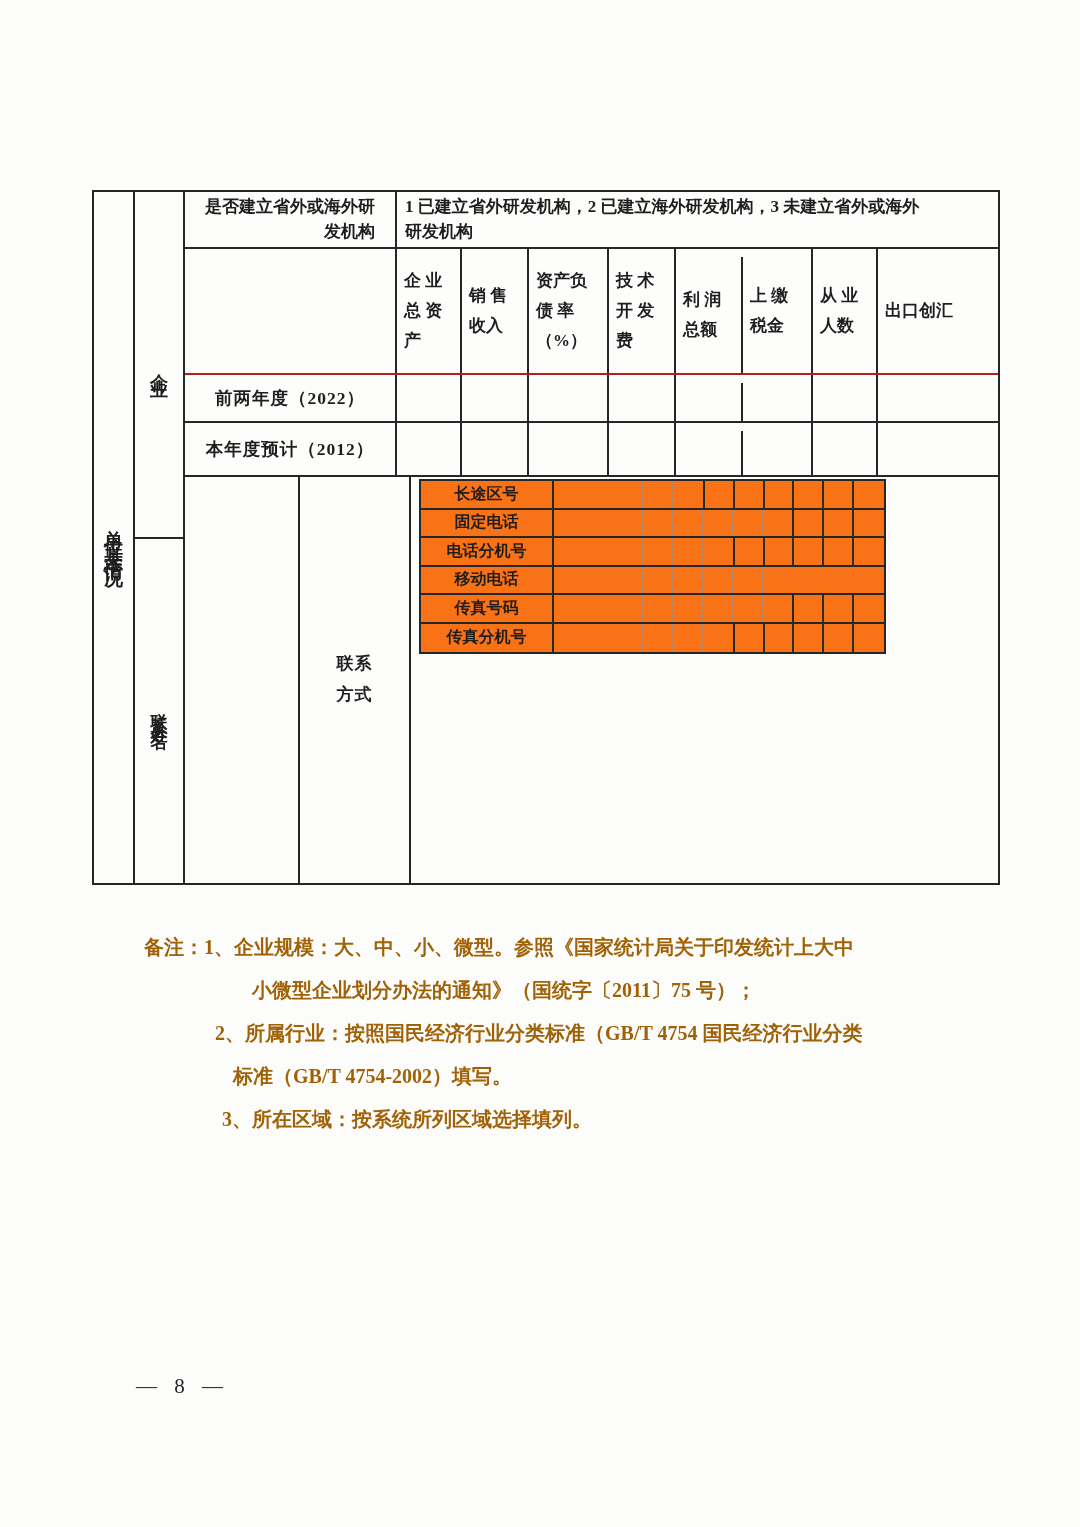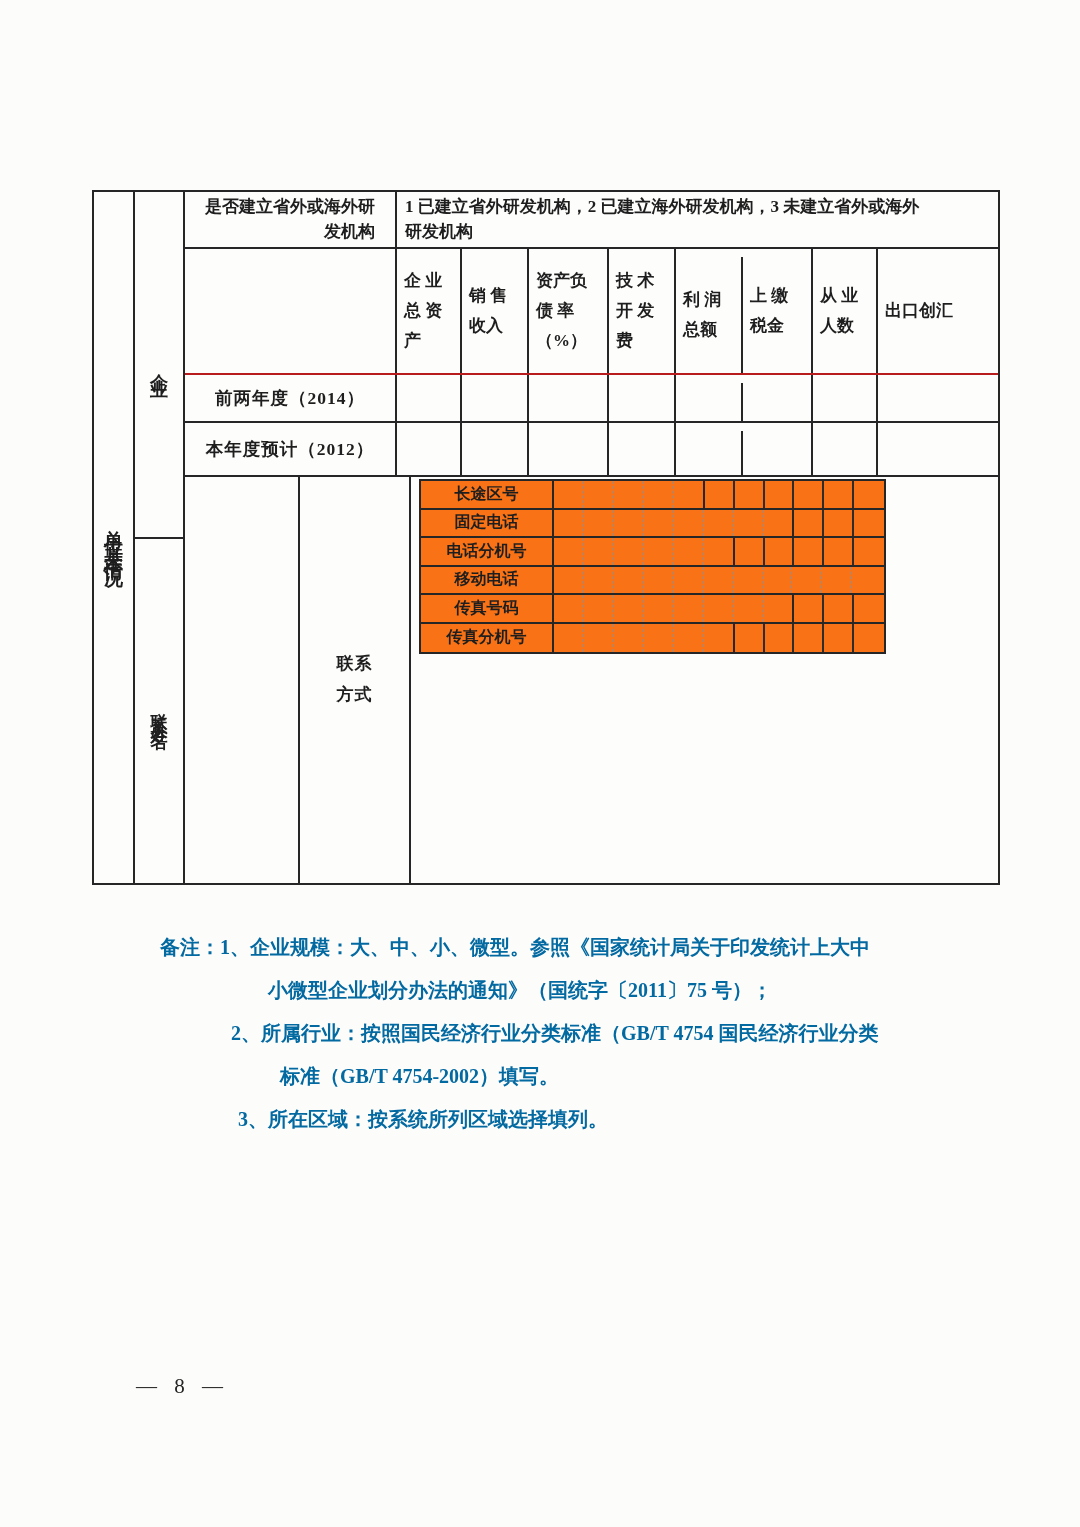--- a/index.html
+++ b/index.html
@@ -84,25 +84,25 @@
            display:flex; align-items:center; justify-content:center;
            font-size:16px; font-weight:600; }
   .p-group { display:flex; border-right:2px solid #262626; }
   .p-group.full { border-right:none; }
   .dcell { width:29.8px; height:100%; }
   .dcell.dash { border-right:1px dashed #8f8f8f; }
   .dcell.solid { border-right:2px solid #2c2c2c; }
   .p-row > .dcell.solid:last-child { border-right:none; }
 
   
-  .notes { position:absolute; left:160px; top:926px; width:852px;
-           font-size:20px; font-weight:600; line-height:43px; color:#0369a1; }
+  .notes { position:absolute; left:144px; top:926px; width:852px;
+           font-size:20px; font-weight:600; line-height:43px; color:#a16207; }
   .note-l2 { margin-left:108px; }
   .note-l3 { margin-left:71px; }
-  .note-l4 { margin-left:120px; }
+  .note-l4 { margin-left:89px; }
   .note-l5 { margin-left:78px; }
 
   .page-number { position:absolute; left:136px; top:1374px;
            font-size:21px; letter-spacing:6px; color:#242424; }
 </style>
 </head>
 <body>
 
 <div class="page">
 
@@ -146,21 +146,21 @@
         <div class="w-m4">利 润
 总额</div>
         <div class="w-m5">上 缴
 税金</div>
         <div class="w-m6">从 业
 人数</div>
         <div class="w-m7">出口创汇</div>
       </div>
 
       <div class="row row-year row-c">
-        <div class="ylabel">前两年度（2014）</div>
+        <div class="ylabel">前两年度（2022）</div>
         <div class="mcell w-m0"></div>
         <div class="mcell w-m1"></div>
         <div class="mcell w-m2"></div>
         <div class="mcell w-m3"></div>
         <div class="mcell w-m4"></div>
         <div class="mcell w-m5"></div>
         <div class="mcell w-m6"></div>
         <div class="mcell w-m7"></div>
       </div>
 

